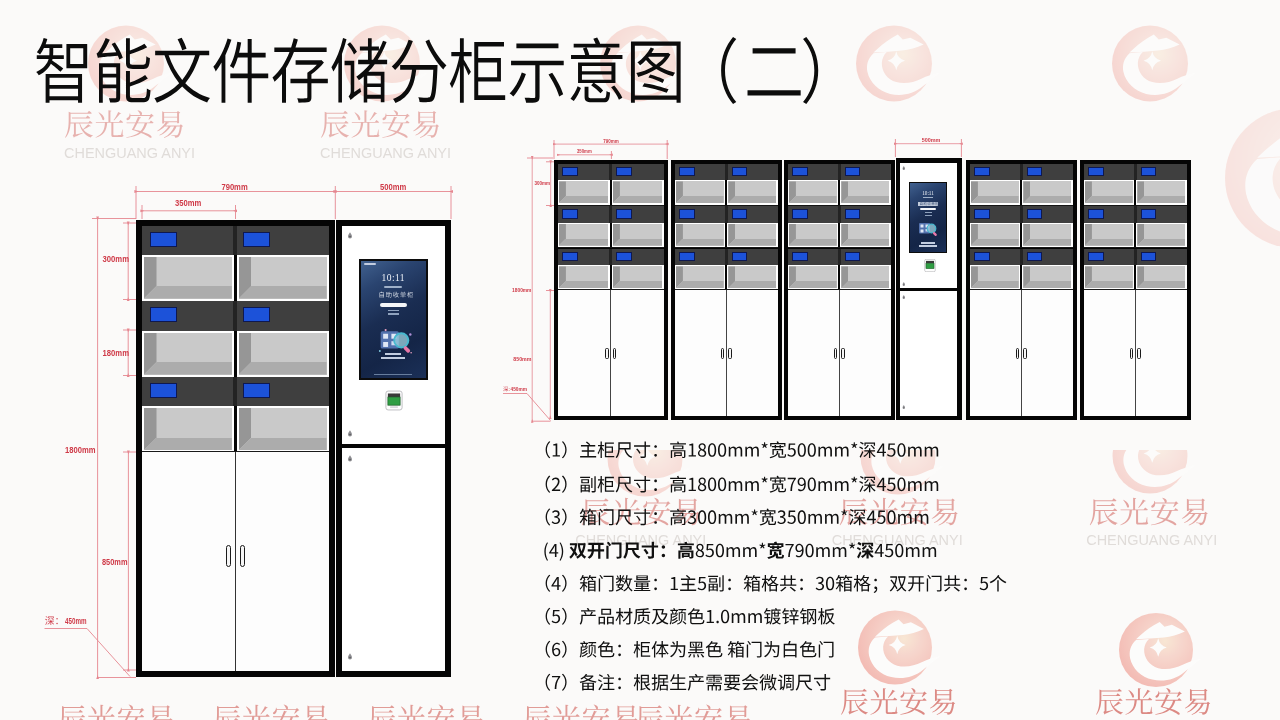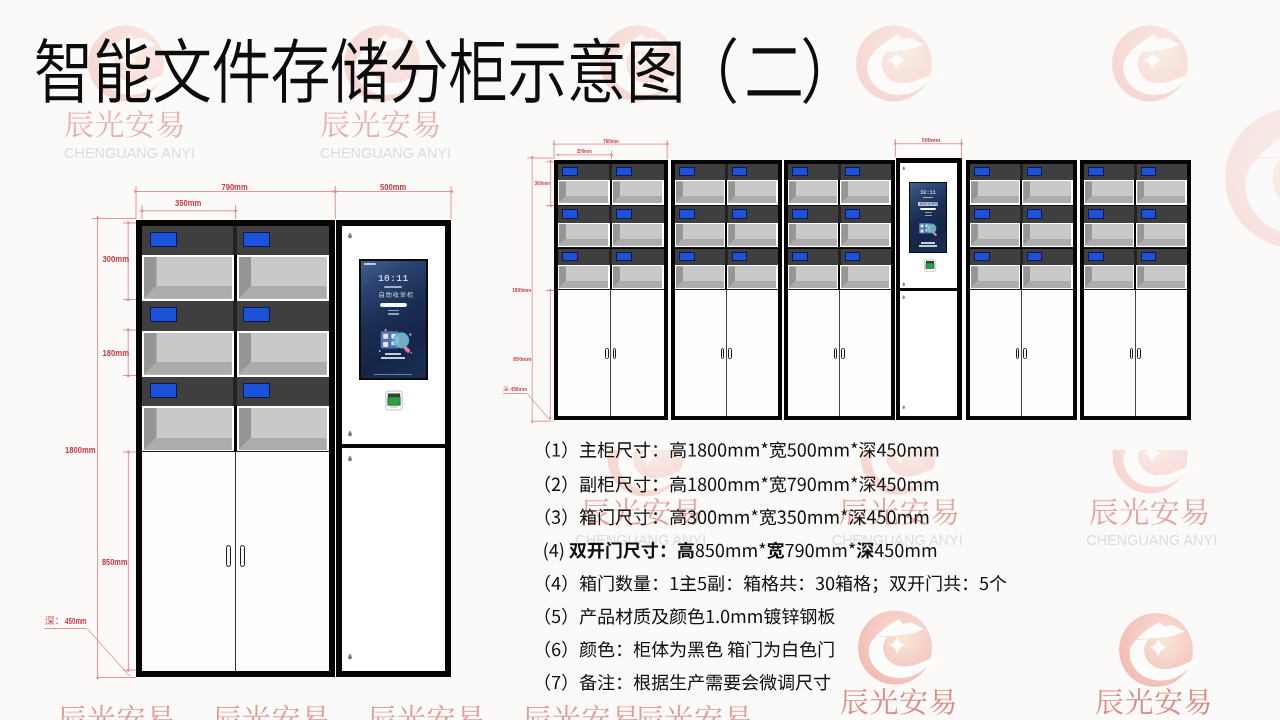--- a/index.html
+++ b/index.html
@@ -1,17 +1,17 @@
 <!DOCTYPE html>
 <html><head><meta charset="utf-8">
 <style>
 html,body{margin:0;padding:0;width:1280px;height:720px;overflow:hidden}
 body{background:#fbfaf9;font-family:"Liberation Sans",sans-serif;position:relative}
 .a{position:absolute}
-.t{font-family:Liberation Mono, monospace}
+.t{font-family:Liberation Serif, serif}
 .lat{font-family:"Liberation Sans",sans-serif}
 </style></head>
 <body>
 
 <svg class="a" style="left:0;top:0" width="1280" height="720" viewBox="0 0 1280 720">
 <defs>
 <radialGradient id="lg1" cx="0.62" cy="0.38" r="0.75">
 <stop offset="0" stop-color="#f5d3ac"></stop>
         <stop offset="0.3" stop-color="#f2b09e"></stop>
         <stop offset="1" stop-color="#ea6e60"></stop>

